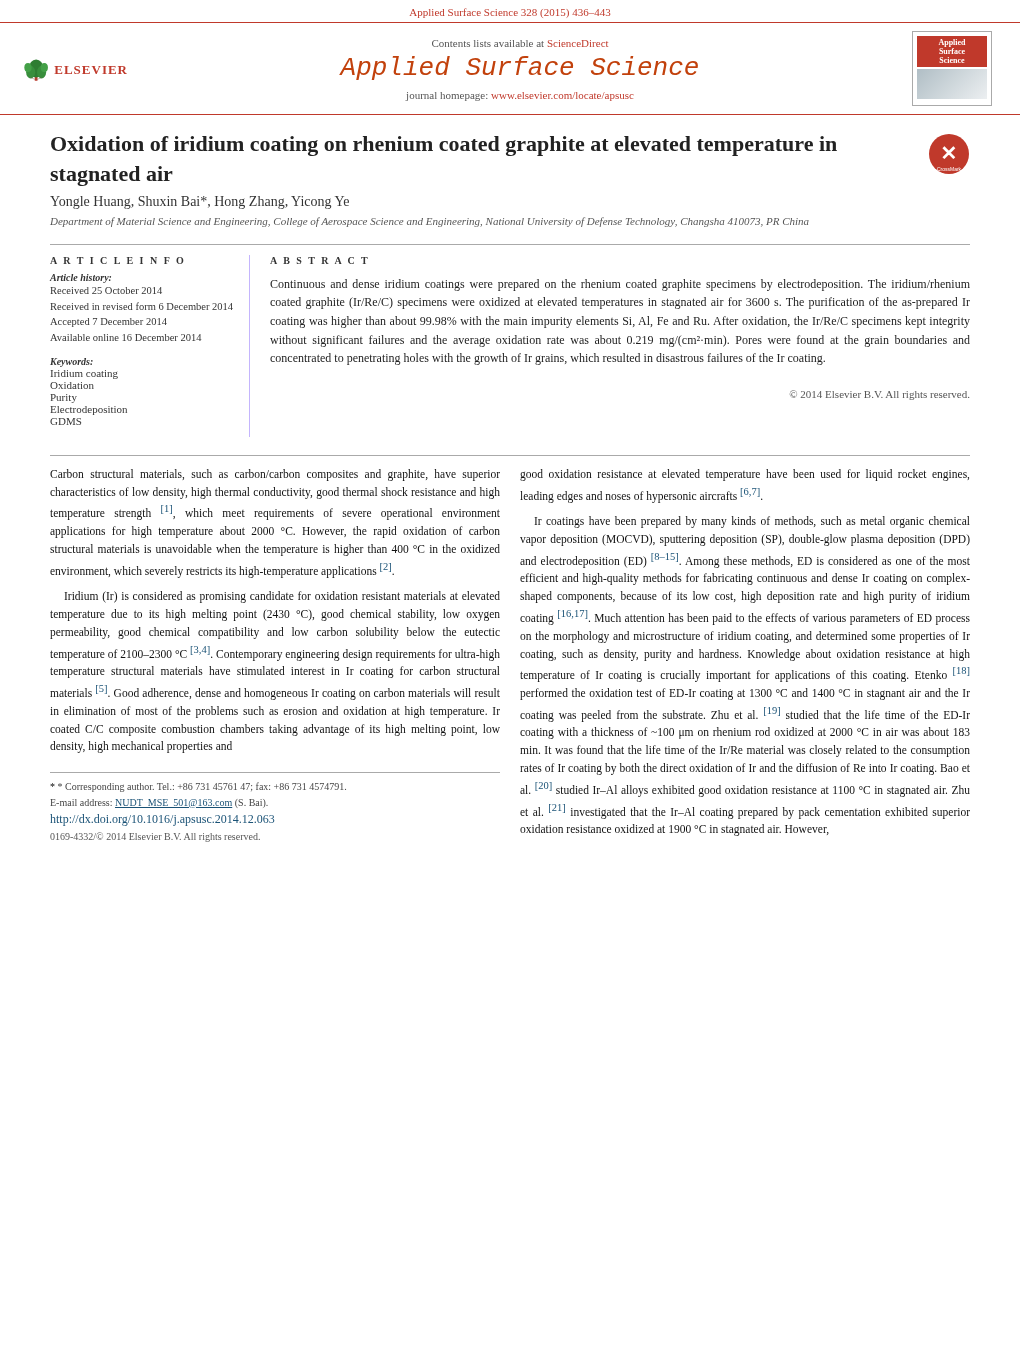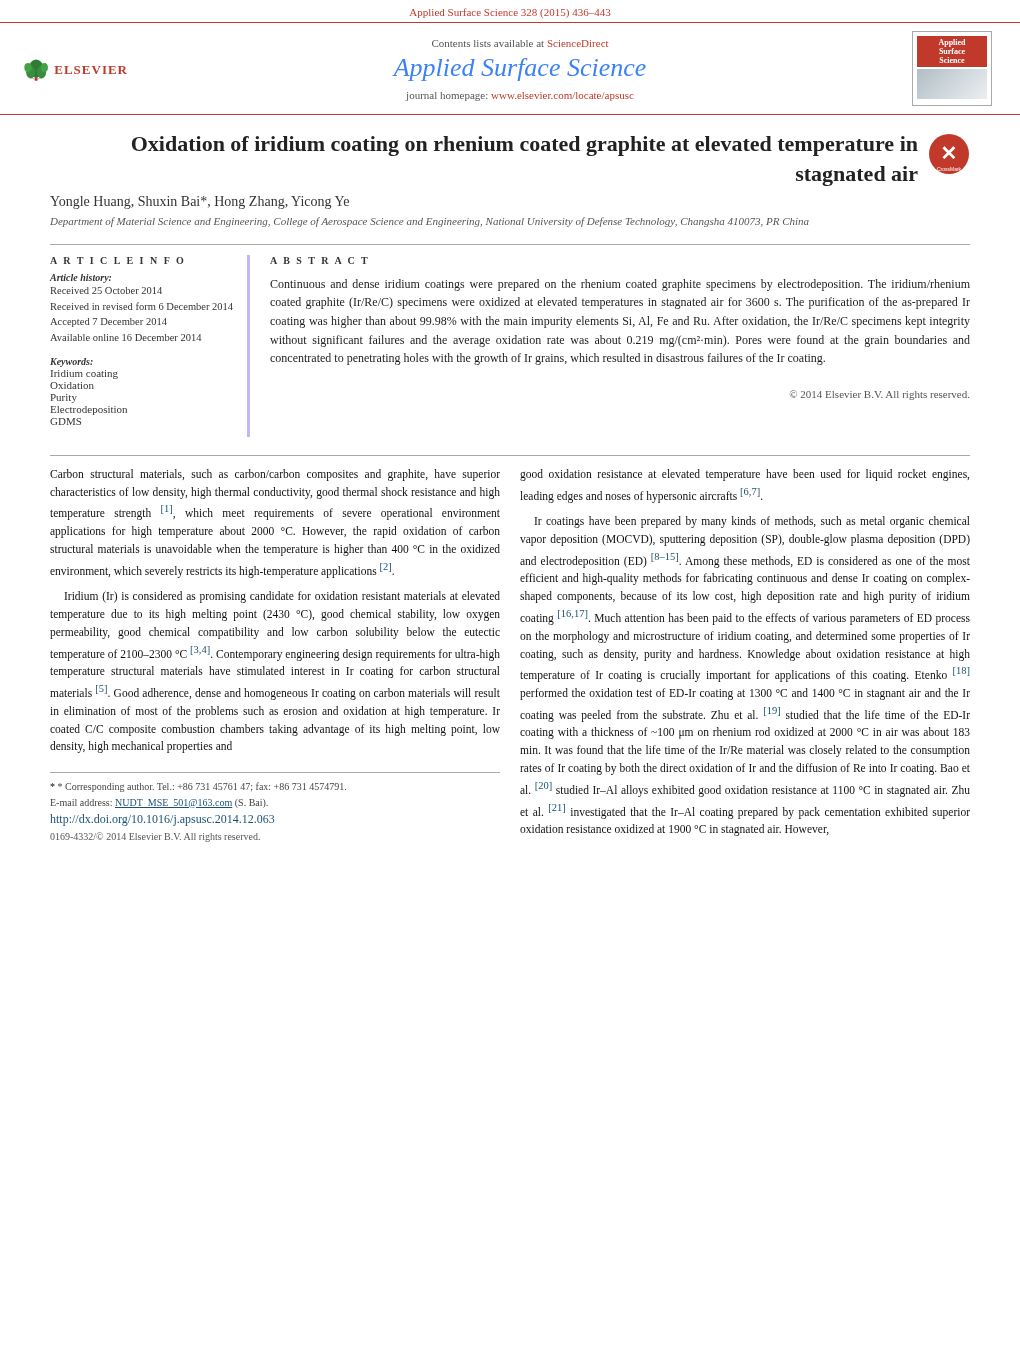--- a/index.html
+++ b/index.html
@@ -47,22 +47,22 @@
       flex: 1;
     }
     .contents-line {
       font-size: 11px;
       color: #555;
       margin-bottom: 4px;
     }
     .contents-line a { color: #c0392b; text-decoration: none; }
     .journal-title {
       font-size: 26px;
-      font-family: Liberation Serif, serif;
-      color: #3b82f6;
+      font-family: Liberation Mono, monospace;
+      color: #c2410c;
       font-style: italic;
       margin-bottom: 6px;
     }
     .homepage-line {
       font-size: 11px;
       color: #555;
     }
     .homepage-line a { color: #c0392b; text-decoration: none; }
     .journal-logo-right {
       width: 90px;
@@ -84,21 +84,20 @@
       align-items: flex-start;
       margin-bottom: 6px;
     }
     .article-title {
       font-size: 22px;
       font-weight: bold;
       color: #222;
       flex: 1;
       line-height: 1.35;
       margin-right: 10px;
-      text-align: right;
     }
     .crossmark {
       width: 42px;
       height: 42px;
       flex-shrink: 0;
       margin-top: 4px;
     }
     .authors {
       font-size: 14px;
       color: #333;
@@ -114,21 +113,21 @@
     .two-col {
       display: flex;
       gap: 20px;
       margin-bottom: 18px;
       border-top: 1px solid #aaa;
       padding-top: 10px;
     }
     .article-info {
       width: 200px;
       flex-shrink: 0;
-      border-right: 3px solid #c4b5fd;
+      border-right: 1px solid #c4b5fd;
       padding-right: 6px;
     }
     .article-info h3 {
       font-size: 10px;
       letter-spacing: 2px;
       text-transform: uppercase;
       color: #333;
       margin-bottom: 6px;
     }
     .info-section {

